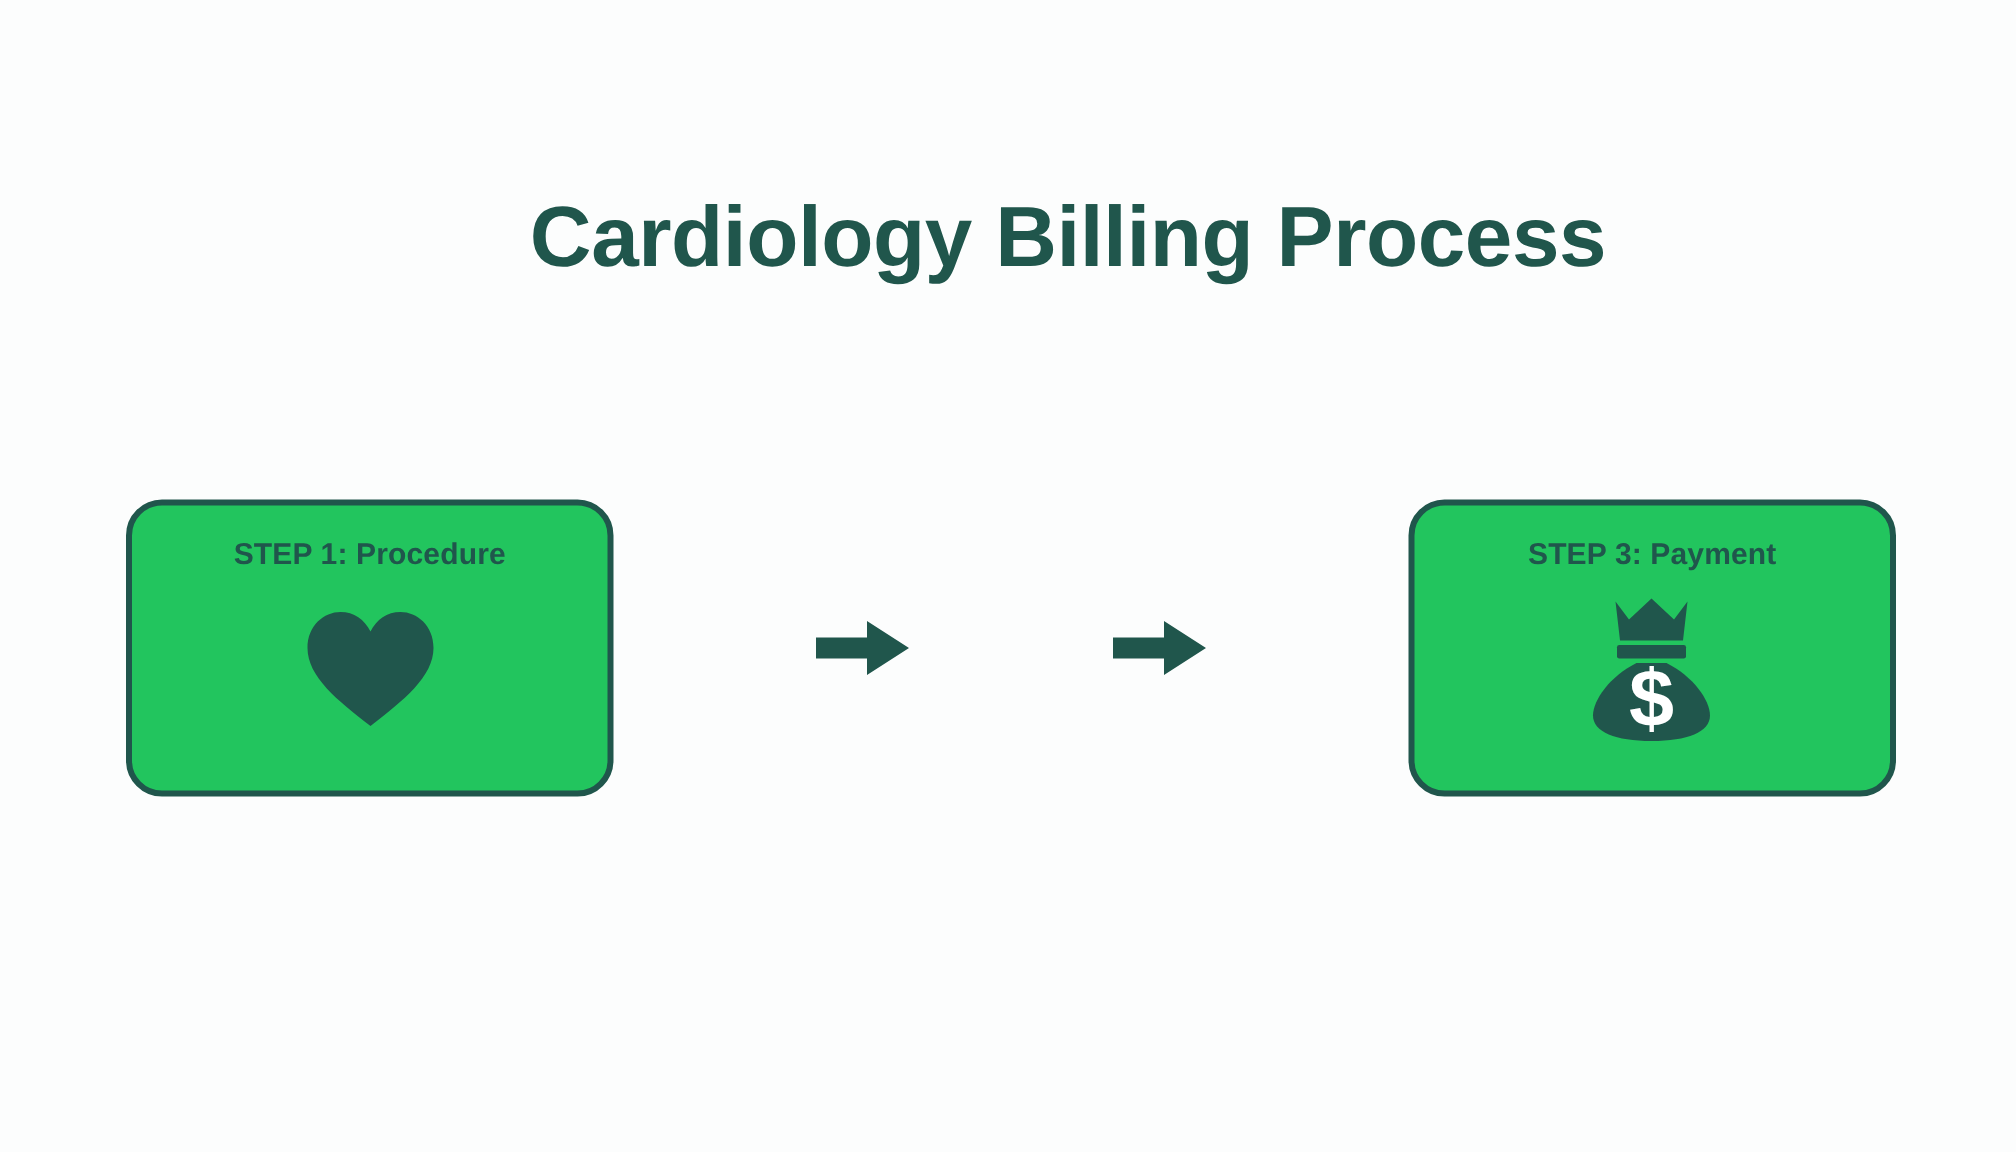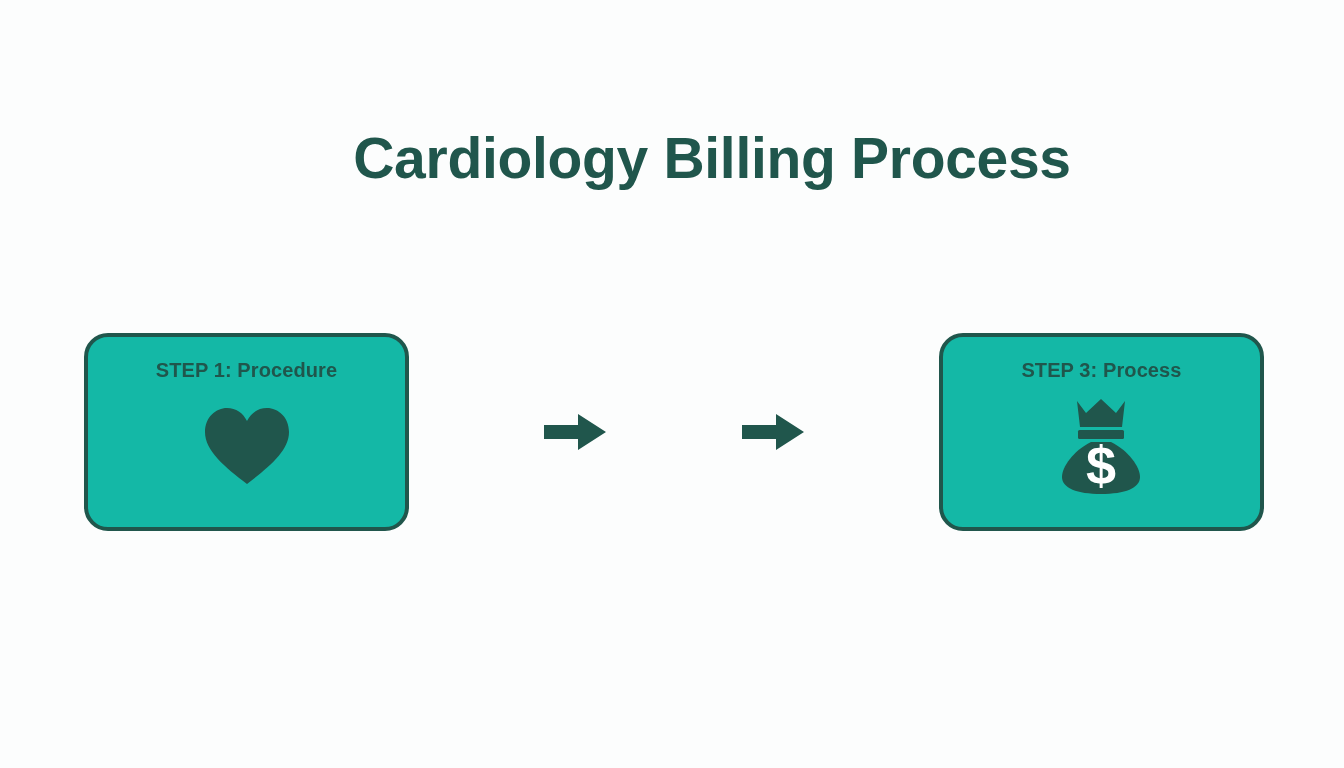--- a/index.html
+++ b/index.html
@@ -51,21 +51,21 @@
     justify-content: space-between;
   }
 
   .step-card {
     position: relative;
     box-sizing: border-box;
     width: 325px;
     height: 198px;
     border: 4px solid #20564c;
     border-radius: 24px;
-    background: #14b8a6;
+    background: #22c55e;
     display: flex;
     flex-direction: column;
     align-items: center;
     justify-content: flex-start;
     padding-top: 22px;
     flex: 0 0 auto;
   }
 
   .step-label {
     font-size: 20px;
@@ -125,21 +125,21 @@
     </div>
 
 
     <div class="arrow">
       <svg width="62" height="36" viewBox="0 0 62 36" aria-hidden="true">
         <path d="M0 11 L34 11 L34 0 L62 18 L34 36 L34 25 L0 25 Z" fill="#20564c"></path>
       </svg>
     </div>
 
     <div class="step-card">
-      <div class="step-label">STEP 3: Process</div>
+      <div class="step-label">STEP 3: Payment</div>
       <div class="step-icon">
         <svg width="84" height="98" viewBox="0 0 84 98" aria-hidden="true">
 
           <path d="M18 4 L27 16 L42 2 L57 16 L66 4 L63 30 L21 30 Z" fill="#20564c"></path>
 
           <rect x="19" y="33" width="46" height="9" rx="1.5" fill="#20564c"></rect>
 
           <path d="M32 45 C14 54, 3 70, 3 80 C3 91, 18 97, 42 97 C66 97, 81 91, 81 80 C81 70, 70 54, 52 45 Z" fill="#20564c"></path>
 
           <text x="42" y="87" text-anchor="middle" font-family="Liberation Sans, sans-serif" font-size="54" font-weight="bold" fill="#ffffff">$</text>

